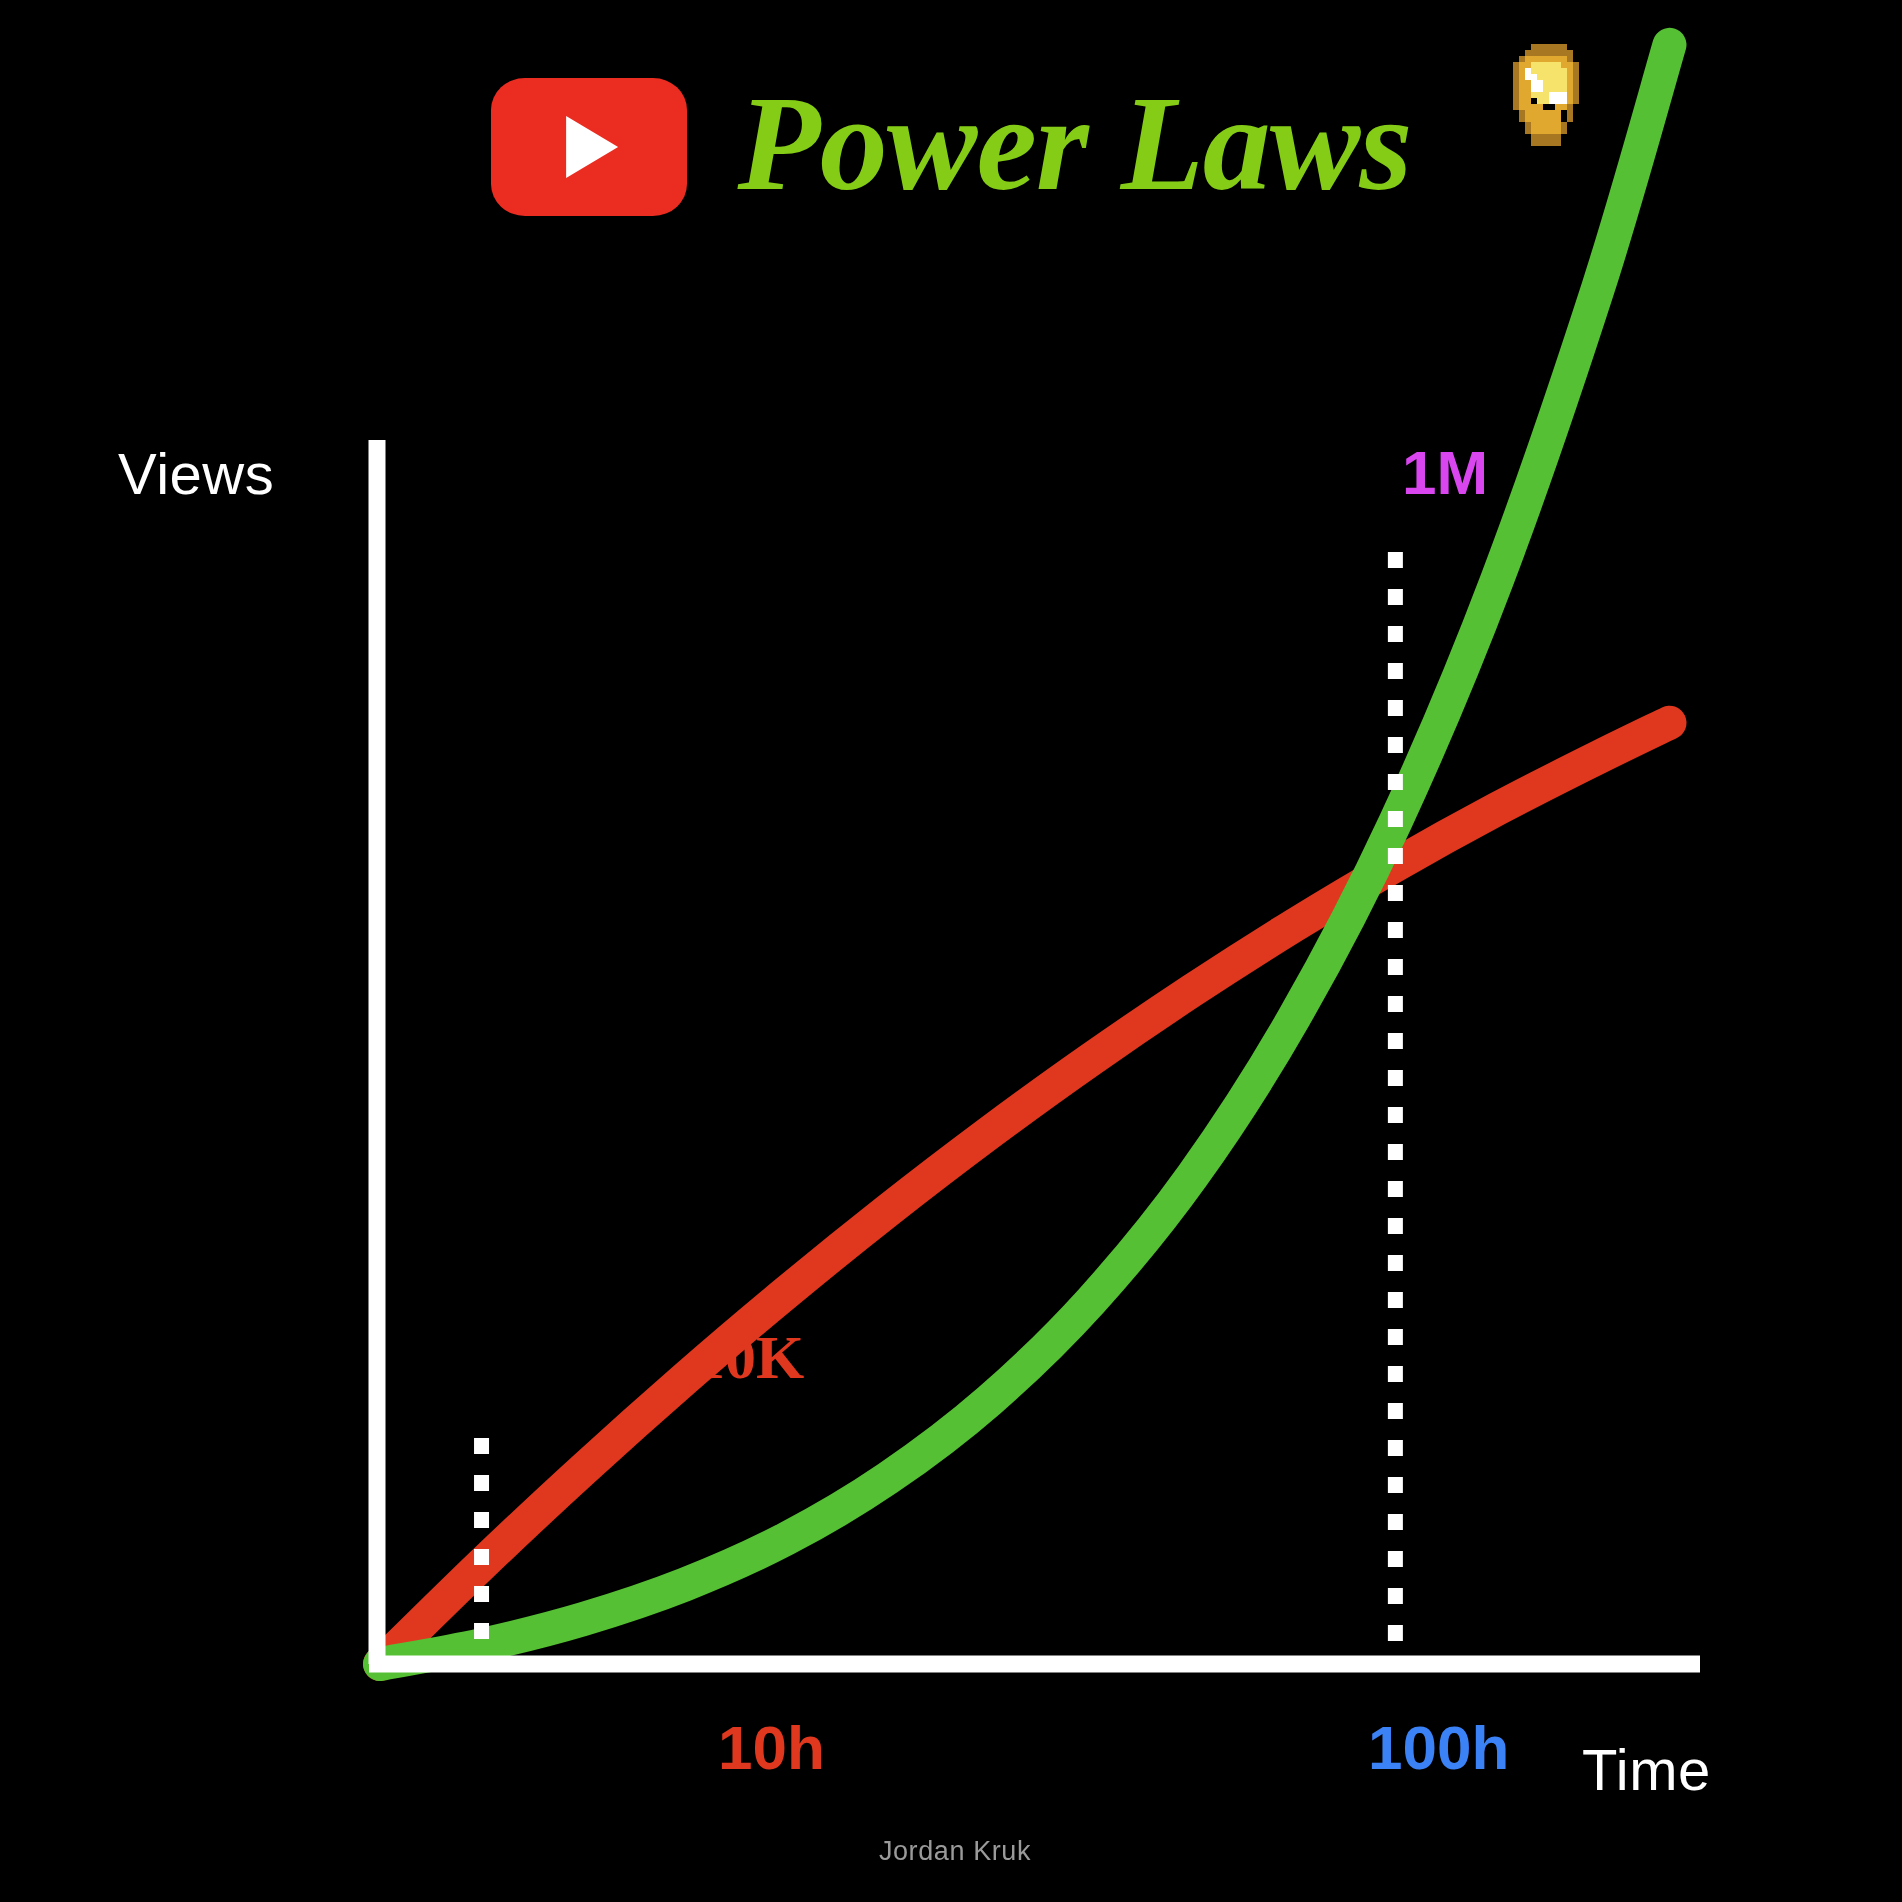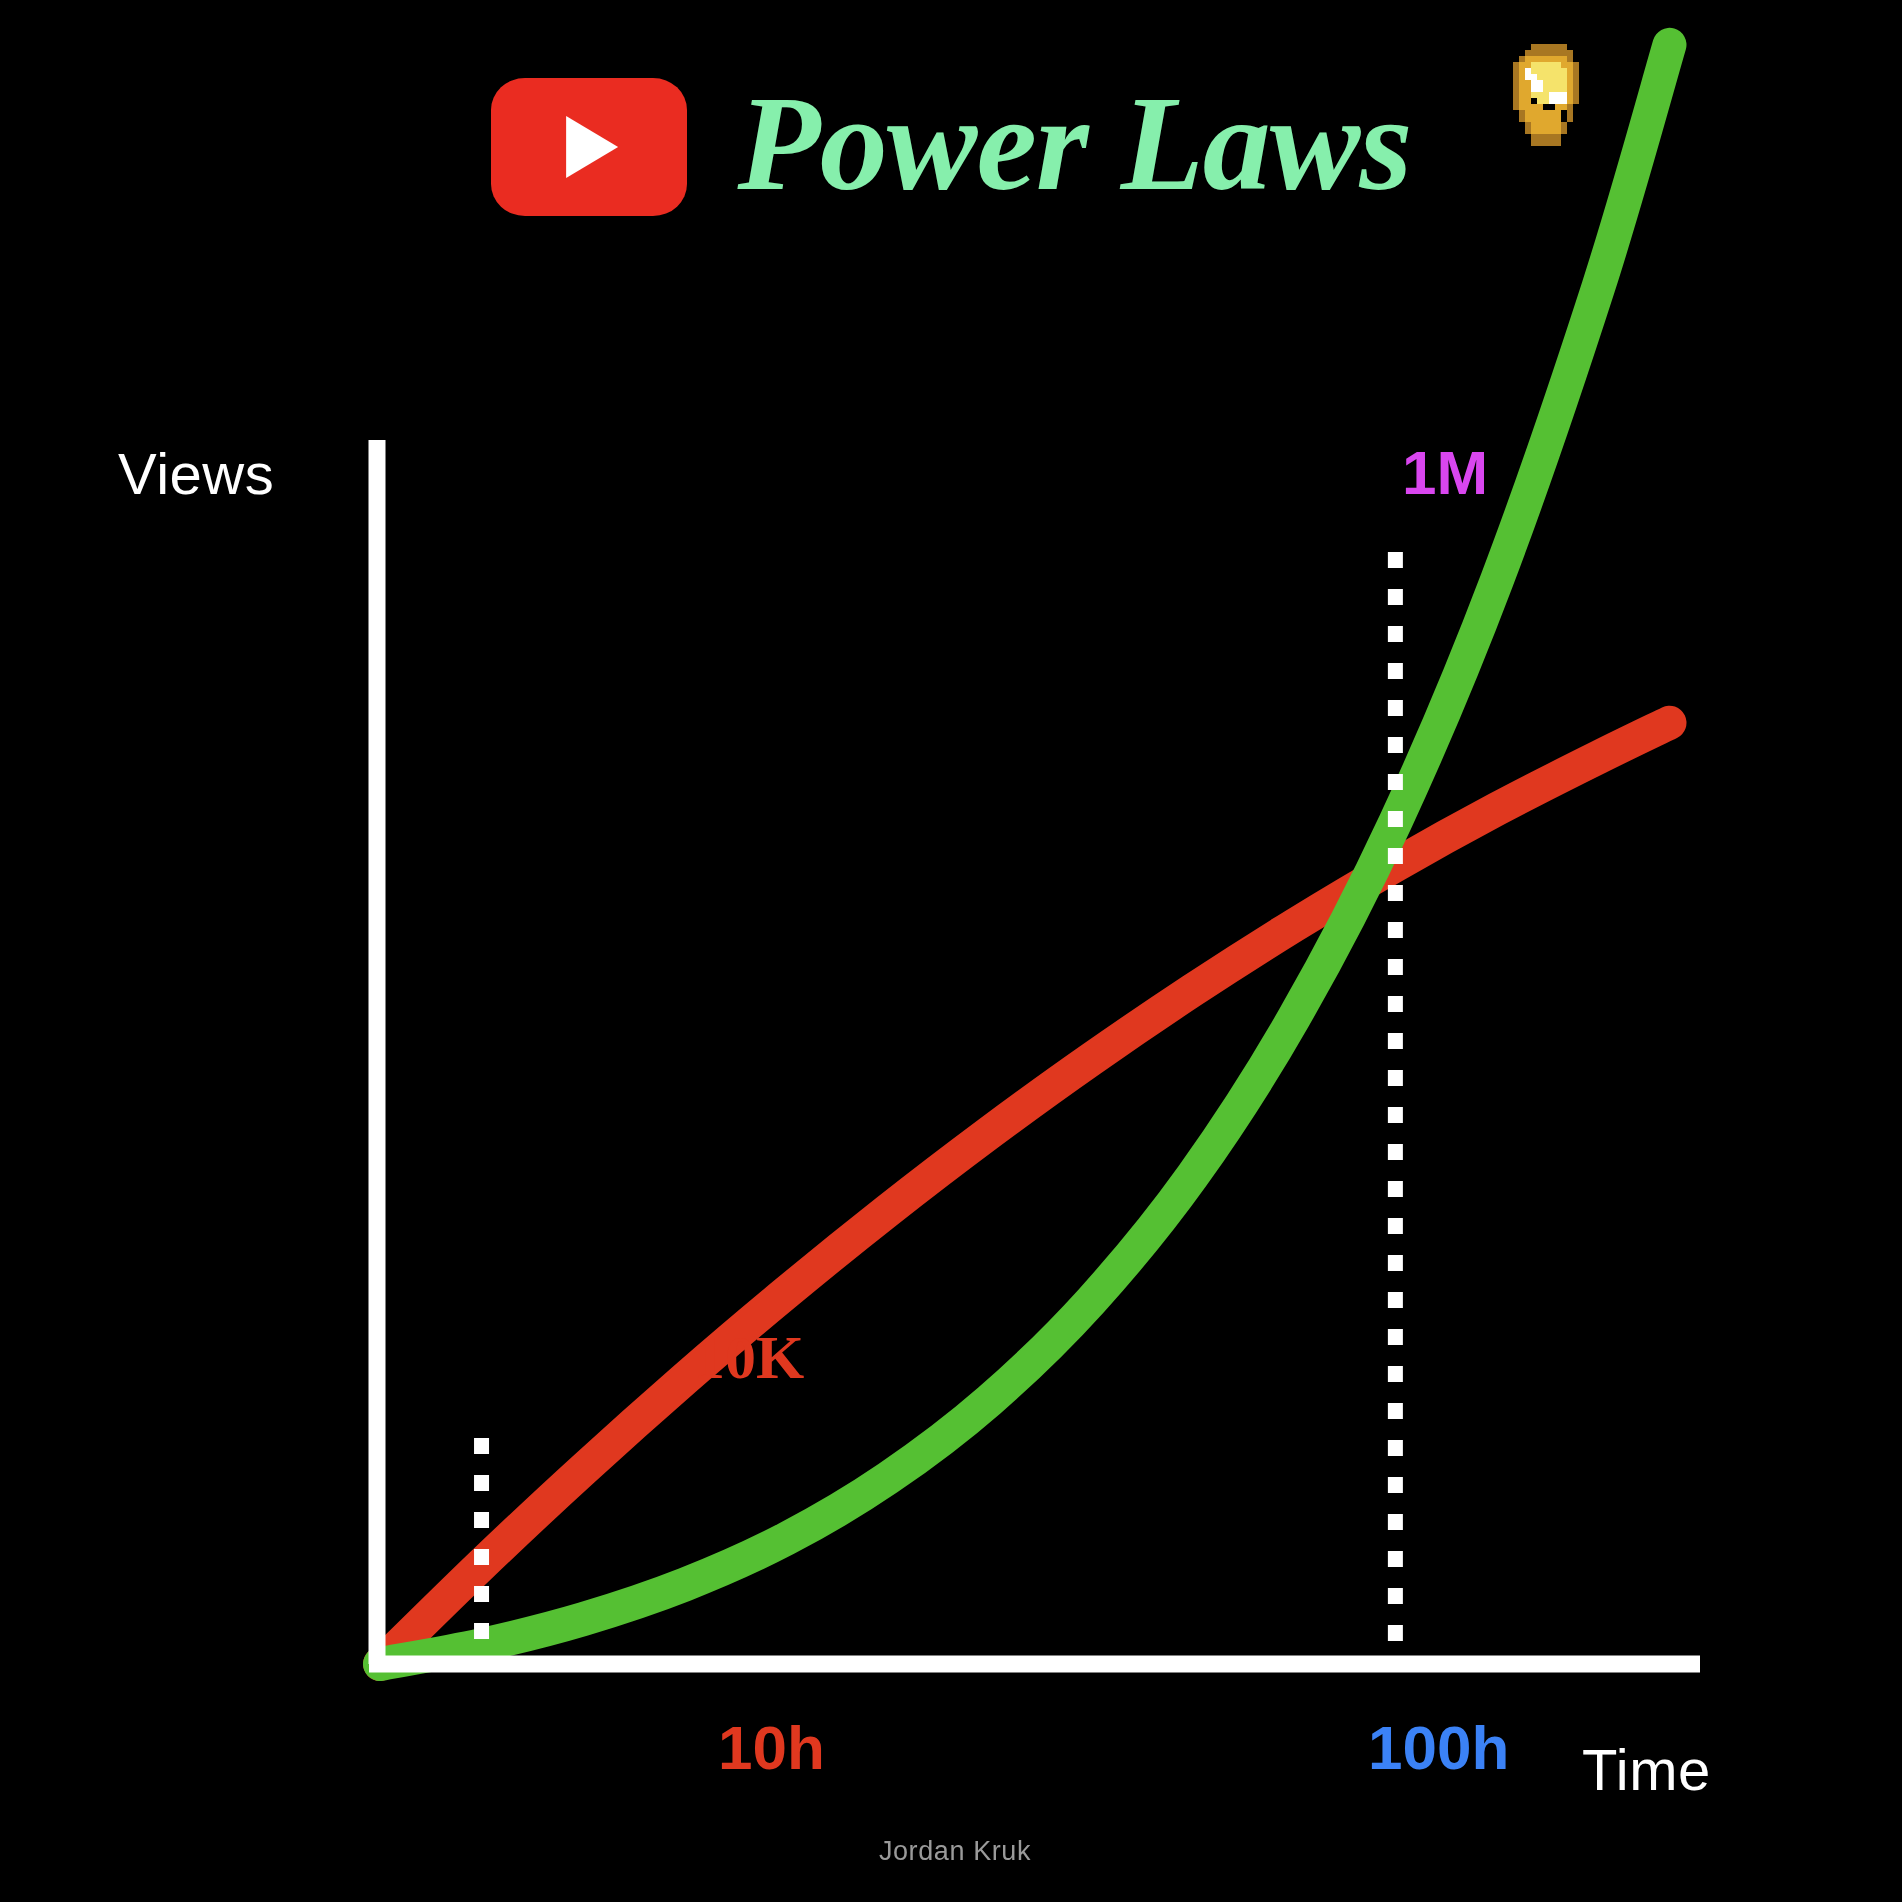--- a/index.html
+++ b/index.html
@@ -46,21 +46,21 @@
     border-style: solid;
     border-width: 31px 0 31px 52px;
     border-color: transparent transparent transparent #FFFFFF;
   }
   #title-text {
     font-family: "Liberation Serif", "DejaVu Serif", serif;
     font-style: italic;
     font-weight: bold;
     font-size: 136px;
     line-height: 1;
-    color: #86efac;
+    color: #84cc16;
     letter-spacing: -1px;
     white-space: nowrap;
     transform: translateY(-4px);
     margin-left: 13px;
   }
   
   #nugget {
     position: absolute;
     left: 1501px;
     top: 38px;

